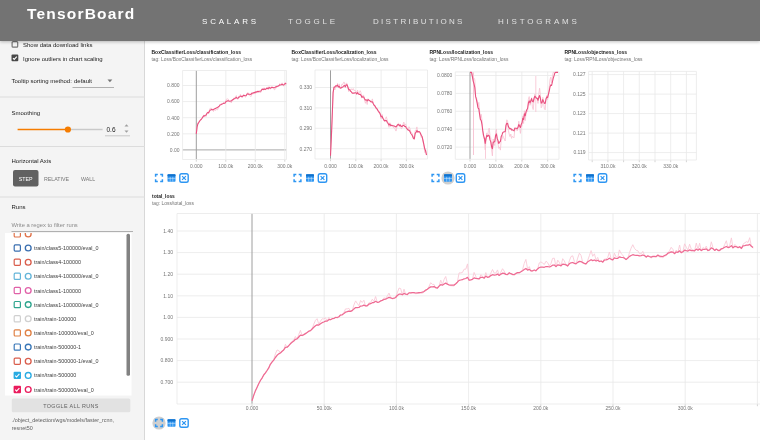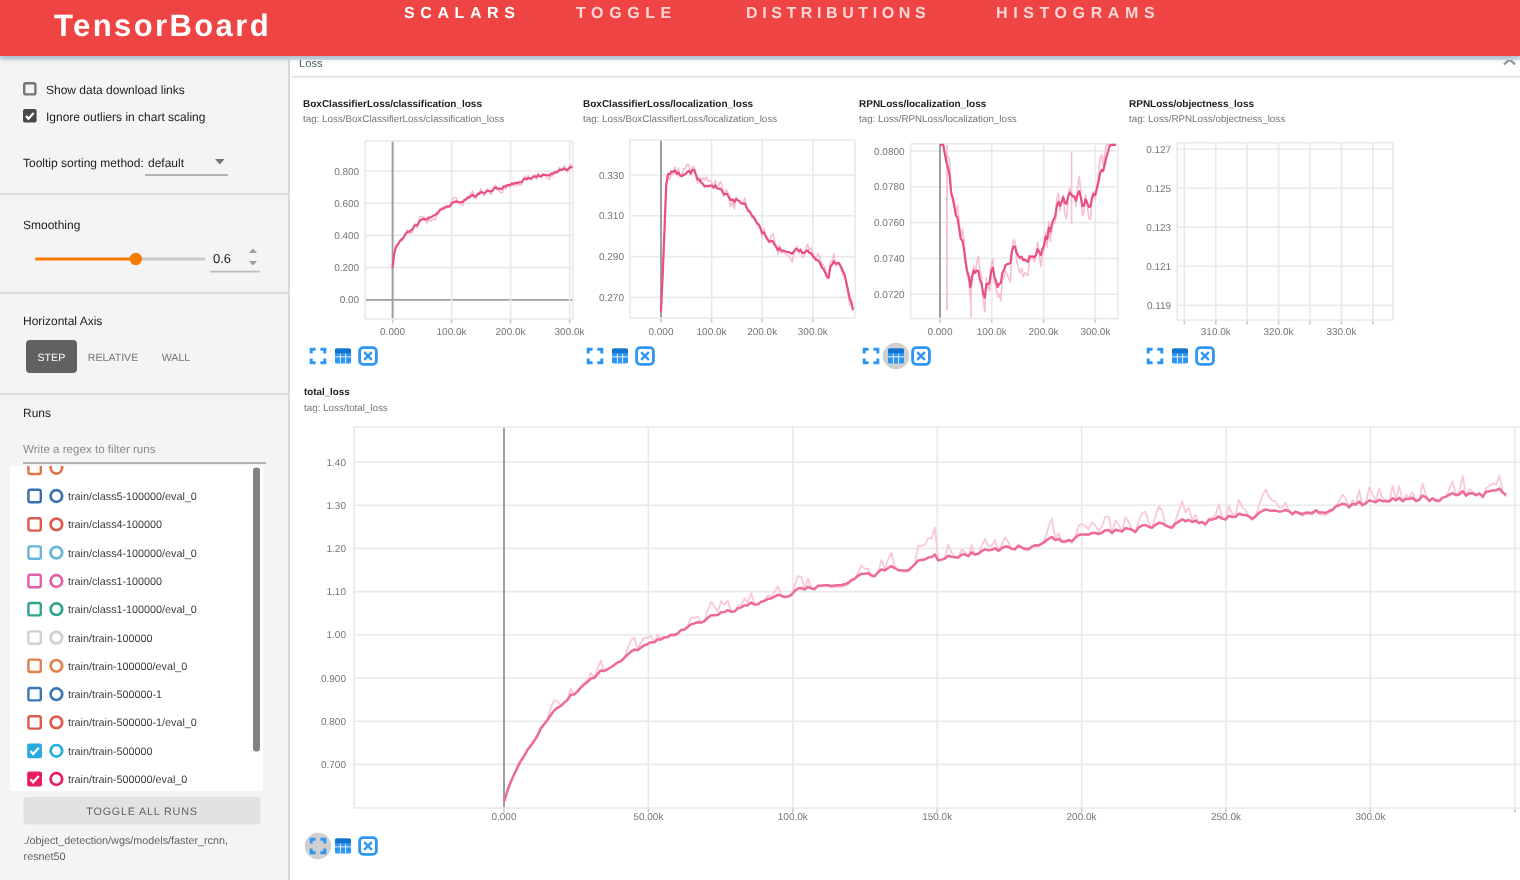--- a/index.html
+++ b/index.html
@@ -1,17 +1,17 @@
 <!DOCTYPE html>
 <html><head><meta charset="utf-8"><style>
 *{margin:0;padding:0;box-sizing:border-box}
 html,body{width:760px;height:440px;overflow:hidden;background:#fff;font-family:"Liberation Sans",sans-serif}
-#hdr{position:absolute;left:0;top:0;width:760px;height:28px;background:#ef4444;box-shadow:0 1px 3px rgba(0,0,0,.25)}
+#hdr{position:absolute;left:0;top:0;width:760px;height:41px;background:#737373;box-shadow:0 1px 3px rgba(0,0,0,.25)}
 #logo{position:absolute;left:27px;top:4.5px;font-size:15.5px;font-weight:bold;color:#fff;letter-spacing:1.2px}
-.nav{position:absolute;top:2px;font-size:8px;font-weight:bold;color:rgba(255,255,255,0.78);letter-spacing:2.8px}
+.nav{position:absolute;top:17px;font-size:8px;font-weight:normal;color:rgba(255,255,255,0.78);letter-spacing:2.8px}
 .nav.act{color:#fff}
 #side{position:absolute;left:0;top:28px;width:145px;height:412px;background:#f4f4f4;border-right:1px solid #d8d8d8}
 #main{position:absolute;left:146px;top:28px;width:614px;height:412px;background:#fff}
 </style></head>
 <body>
 <div id="side"></div>
 <div id="main"></div>
 <svg width="760" height="440" viewBox="0 0 760 440" style="position:absolute;left:0;top:0" xmlns="http://www.w3.org/2000/svg">
     <text x="149.5" y="33.6" font-size="5.6" fill="#4e616c" text-anchor="start" font-weight="normal" font-family="Liberation Sans, sans-serif">Loss</text>
     <line x1="146" y1="38.4" x2="760" y2="38.4" stroke="#e4e4e4" stroke-width="1"></line>

